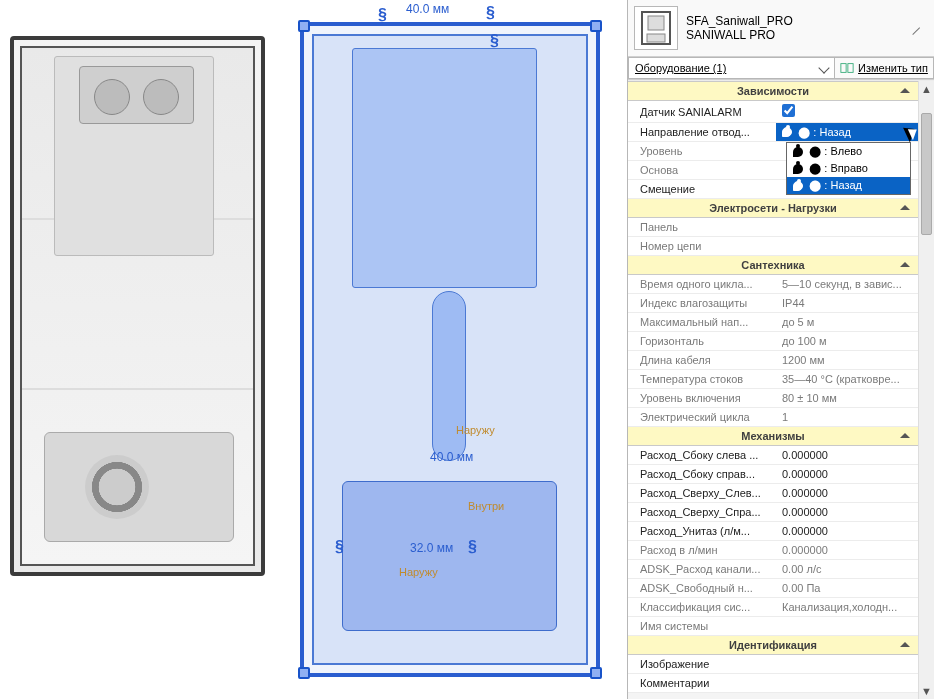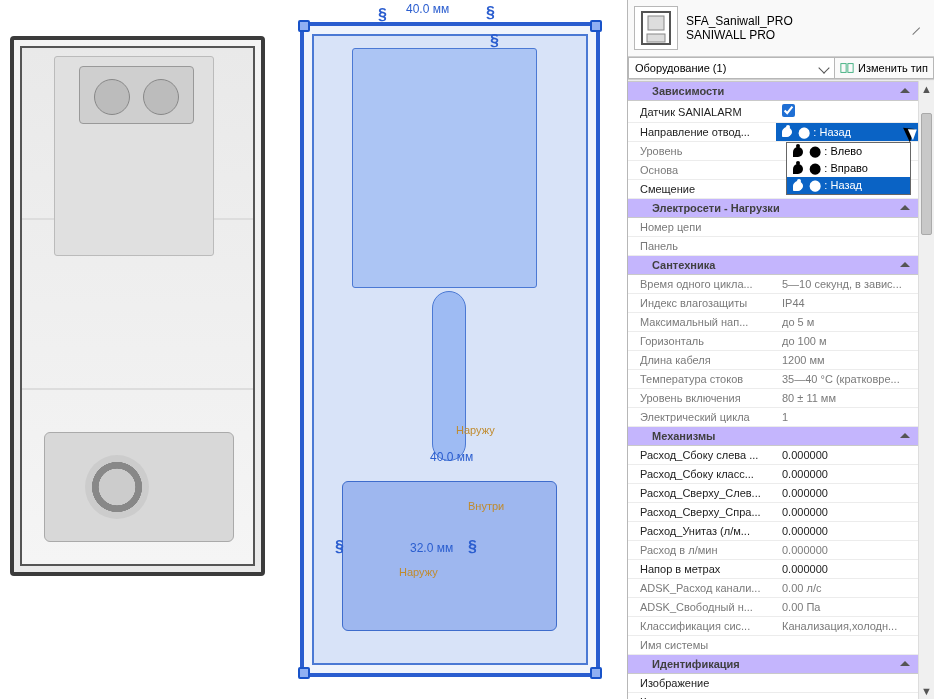--- a/index.html
+++ b/index.html
@@ -119,37 +119,38 @@
   }
   .thumb-svg { width:32px; height:36px; }
   .ph-text {flex:1;}
   .ph-line1{font-size:12px;white-space:nowrap;overflow:hidden;text-overflow:ellipsis;max-width:190px}
   .ph-line2{font-size:12px;white-space:nowrap;overflow:hidden;text-overflow:ellipsis;max-width:190px}
   .ph-drop {width:10px;height:10px;border:1px solid #777;border-top:none;border-right:none;border-left:none; transform:rotate(-45deg);margin-right:8px}
 
   .type-row{
     display:flex; align-items:stretch; border-bottom:1px solid #cfcfcf;
     background:#fff;
+    text-decoration:underline;
   }
   .type-select{flex:1;height:22px;display:flex;align-items:center;padding:0 6px;border:1px solid #b7b7b7;border-right:none;background:#fff}
   .type-select .chev{margin-left:auto;width:8px;height:8px;border-right:1px solid #555;border-bottom:1px solid #555;transform:rotate(45deg)}
   .edit-type{width:100px;height:22px;display:flex;align-items:center;justify-content:center;border:1px solid #b7b7b7;background:#fafafa;font-size:11px;gap:4px;cursor:pointer}
   .edit-type svg{width:14px;height:14px}
 
   .props-scroll{flex:1;overflow:hidden;position:relative;border-top:1px solid #ececec}
   .scrollbar{position:absolute;right:0;top:0;bottom:0;width:16px;background:#f0f0f0;border-left:1px solid #ddd}
   .scrollbar::before{content:"";position:absolute;top:32px;left:2px;right:2px;height:120px;background:#c8c8c8;border:1px solid #aaa;border-radius:2px}
   .scrollbar .arrow{position:absolute;left:0;right:0;height:16px;display:flex;align-items:center;justify-content:center;color:#555}
   .scrollbar .arrow.up{top:0}.scrollbar .arrow.down{bottom:0}
 
   table.props{width:calc(100% - 16px);border-collapse:collapse;background:#fff}
   tr.group td{
-    background:#c4b5fd;font-weight:600;padding:3px 24px;
+    background:#fef9c3;font-weight:600;padding:3px 10px;
     border-top:1px solid #c9c9c9;border-bottom:1px solid #c9c9c9;
-    color:#404040; position:relative;
+    color:#404040; position:relative;text-align:center;
   }
   tr.group .chev-up{position:absolute;right:8px;top:6px;width:0;height:0;border-left:5px solid transparent;border-right:5px solid transparent;border-bottom:5px solid #555}
   tr.prop td{padding:3px 6px;border-bottom:1px solid #ececec;vertical-align:middle;height:19px}
   tr.prop td.label{width:148px;white-space:nowrap;overflow:hidden;text-overflow:ellipsis;color:#222;padding-left:12px}
   tr.prop td.value{color:#222;white-space:nowrap;overflow:hidden;text-overflow:ellipsis;position:relative}
   tr.prop.readonly td.label{color:#7a7a7a}
   tr.prop.readonly td.value{color:#7a7a7a}
 
   td.value input[type=checkbox]{accent-color:#1f6fd4; width:13px;height:13px}
 
@@ -293,25 +294,25 @@
           </tr>
       <tr class="prop">
             <td class="label">Смещение</td>
             <td class="value"></td>
           </tr>
 
       <tr class="group">
             <td colspan="2"><span>Электросети - Нагрузки</span><span class="chev-up"></span></td>
           </tr>
       <tr class="prop readonly">
+            <td class="label">Панель</td>
+            <td class="value"></td>
+          </tr>
+      <tr class="prop readonly">
             <td class="label">Номер цепи</td>
-            <td class="value"></td>
-          </tr>
-      <tr class="prop readonly">
-            <td class="label">Панель</td>
             <td class="value"></td>
           </tr>
 
       <tr class="group">
             <td colspan="2"><span>Сантехника</span><span class="chev-up"></span></td>
           </tr>
       <tr class="prop readonly">
             <td class="label">Время одного цикла...</td>     
             <td class="value">5—10 секунд, в завис...</td>
           </tr>
@@ -330,56 +331,52 @@
       <tr class="prop readonly">
             <td class="label">Длина кабеля</td>     
             <td class="value">1200 мм</td>
           </tr>
       <tr class="prop readonly">
             <td class="label">Температура стоков</td>      
             <td class="value">35—40 °С (кратковре...</td>
           </tr>
       <tr class="prop readonly">
             <td class="label">Уровень включения</td>  
-            <td class="value">80 ± 11 мм</td>
+            <td class="value">80 ± 10 мм</td>
           </tr>
       <tr class="prop readonly">
             <td class="label">Электрический цикла</td>
             <td class="value">1</td>
           </tr>
 
       <tr class="group">
             <td colspan="2"><span>Механизмы</span><span class="chev-up"></span></td>
           </tr>
       <tr class="prop">
             <td class="label">Расход_Сбоку слева ...</td> 
             <td class="value">0.000000</td>
           </tr>
       <tr class="prop">
-            <td class="label">Расход_Сбоку класс...</td>
+            <td class="label">Расход_Сбоку справ...</td>
             <td class="value">0.000000</td>
           </tr>
       <tr class="prop">
             <td class="label">Расход_Сверху_Слев...</td>   
             <td class="value">0.000000</td>
           </tr>
       <tr class="prop">
             <td class="label">Расход_Сверху_Спра...</td>   
             <td class="value">0.000000</td>
           </tr>
       <tr class="prop">
             <td class="label">Расход_Унитаз (л/м...</td>   
             <td class="value">0.000000</td>
           </tr>
       <tr class="prop readonly">
             <td class="label">Расход в л/мин</td> 
-            <td class="value">0.000000</td>
-          </tr>
-      <tr class="prop">
-            <td class="label">Напор в метрах</td>    
             <td class="value">0.000000</td>
           </tr>
       <tr class="prop readonly">
             <td class="label">ADSK_Расход канали...</td>
             <td class="value">0.00 л/с</td>
           </tr>
       <tr class="prop readonly">
             <td class="label">ADSK_Свободный н...</td>
             <td class="value">0.00 Па</td>
           </tr>

